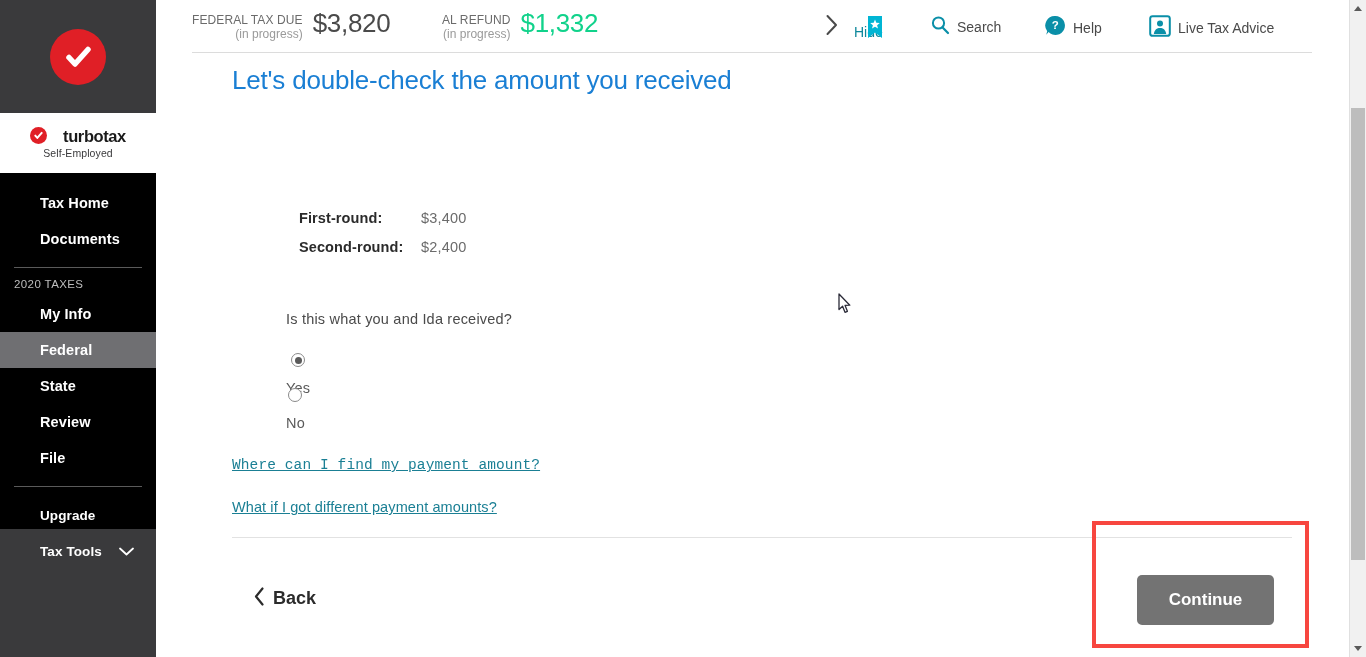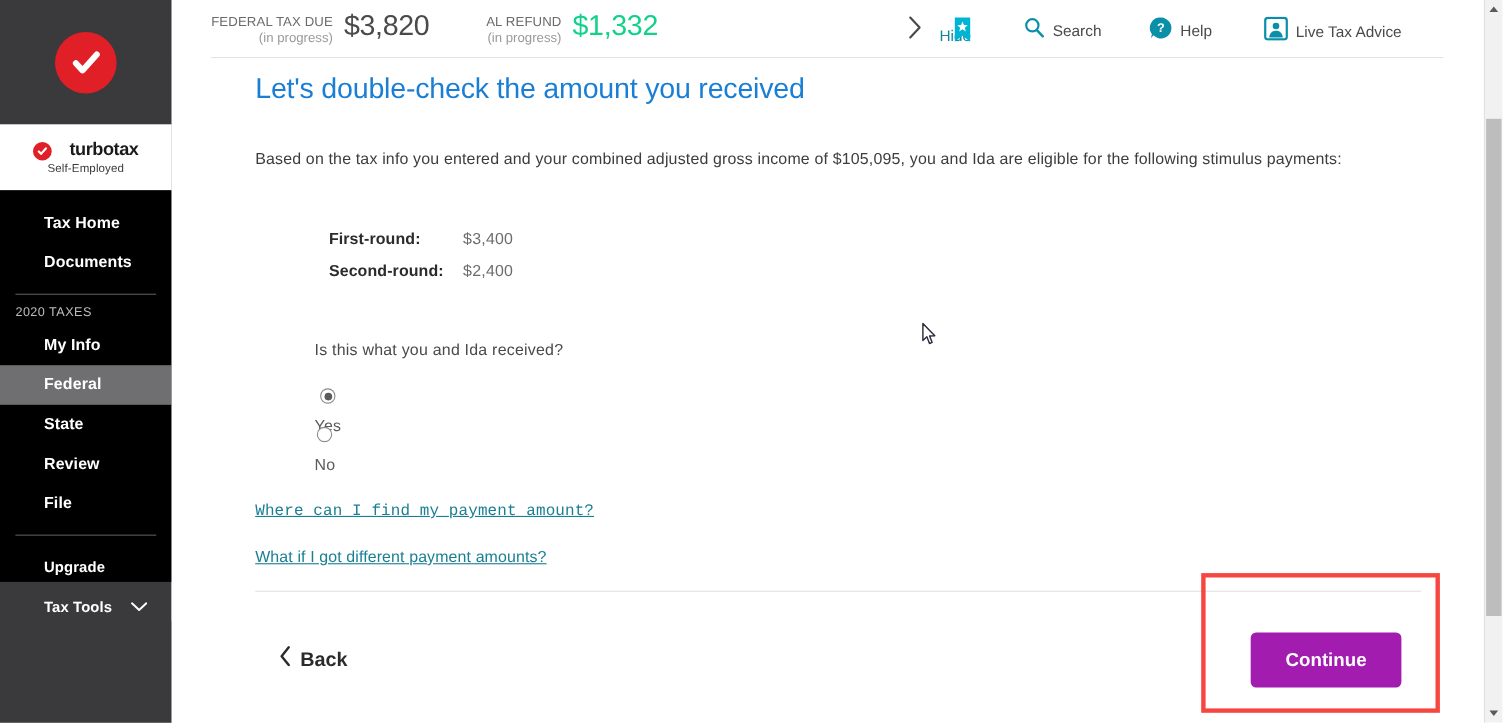--- a/index.html
+++ b/index.html
@@ -30,21 +30,21 @@
     position: relative;
   }
   .check-circle svg { display:block; }
   .logo-band {
     position: absolute; left: 0; top: 113px;
     width: 156px; height: 60px;
     background: #ffffff;
     display: flex; flex-direction: column;
     align-items: center; justify-content: center;
   }
-  .tt-row { display: flex; align-items: flex-end; gap: 16px; }
+  .tt-row { display: flex; align-items: flex-start; gap: 16px; }
   .tt-mark {
     width: 17px; height: 17px; border-radius: 50%;
     background: #e01f26;
     display: flex; align-items: center; justify-content: center;
   }
   .tt-word {
     font-size: 16.5px; font-weight: bold; color: #1a1a1a;
     letter-spacing: -0.4px;
   }
   .tt-sub {
@@ -175,21 +175,21 @@
   }
   .back-btn {
     position: absolute; left: 98px; top: 534px;
     display: flex; align-items: center; gap: 8px;
     cursor: pointer;
   }
   .back-lbl { font-size: 18px; font-weight: bold; color: #2b2b2b; }
   .continue-btn {
     position: absolute; left: 981px; top: 522px;
     width: 137px; height: 50px; border-radius: 5px;
-    background: #a21caf; border: none;
+    background: #737373; border: none;
     color: #ffffff; font-size: 17px; font-weight: bold;
     font-family: "Liberation Sans", sans-serif;
     cursor: pointer;
   }
   .red-box {
     position: absolute; left: 1092px; top: 521px;
     width: 217px; height: 127px;
     border: 4px solid #f7463f;
     pointer-events: none;
   }
@@ -356,21 +356,20 @@
       <span class="lbl">Live Tax Advice</span>
     </div>
 
     <div class="hdr-line"></div>
   </div>
 
   <div id="main">
 
     <h1 class="page-title">Let's double-check the amount you received</h1>
 
-    <p class="intro">Based on the tax info you entered and your combined adjusted gross income of $105,095, you and Ida are eligible for the following stimulus payments:</p>
 
     <div class="amounts">
       <div class="amt-row">
         <span class="amt-key">First-round:</span>
         <span class="amt-num">$3,400</span>
       </div>
       <div class="amt-row">
         <span class="amt-key">Second-round:</span>
         <span class="amt-num">$2,400</span>
       </div>

